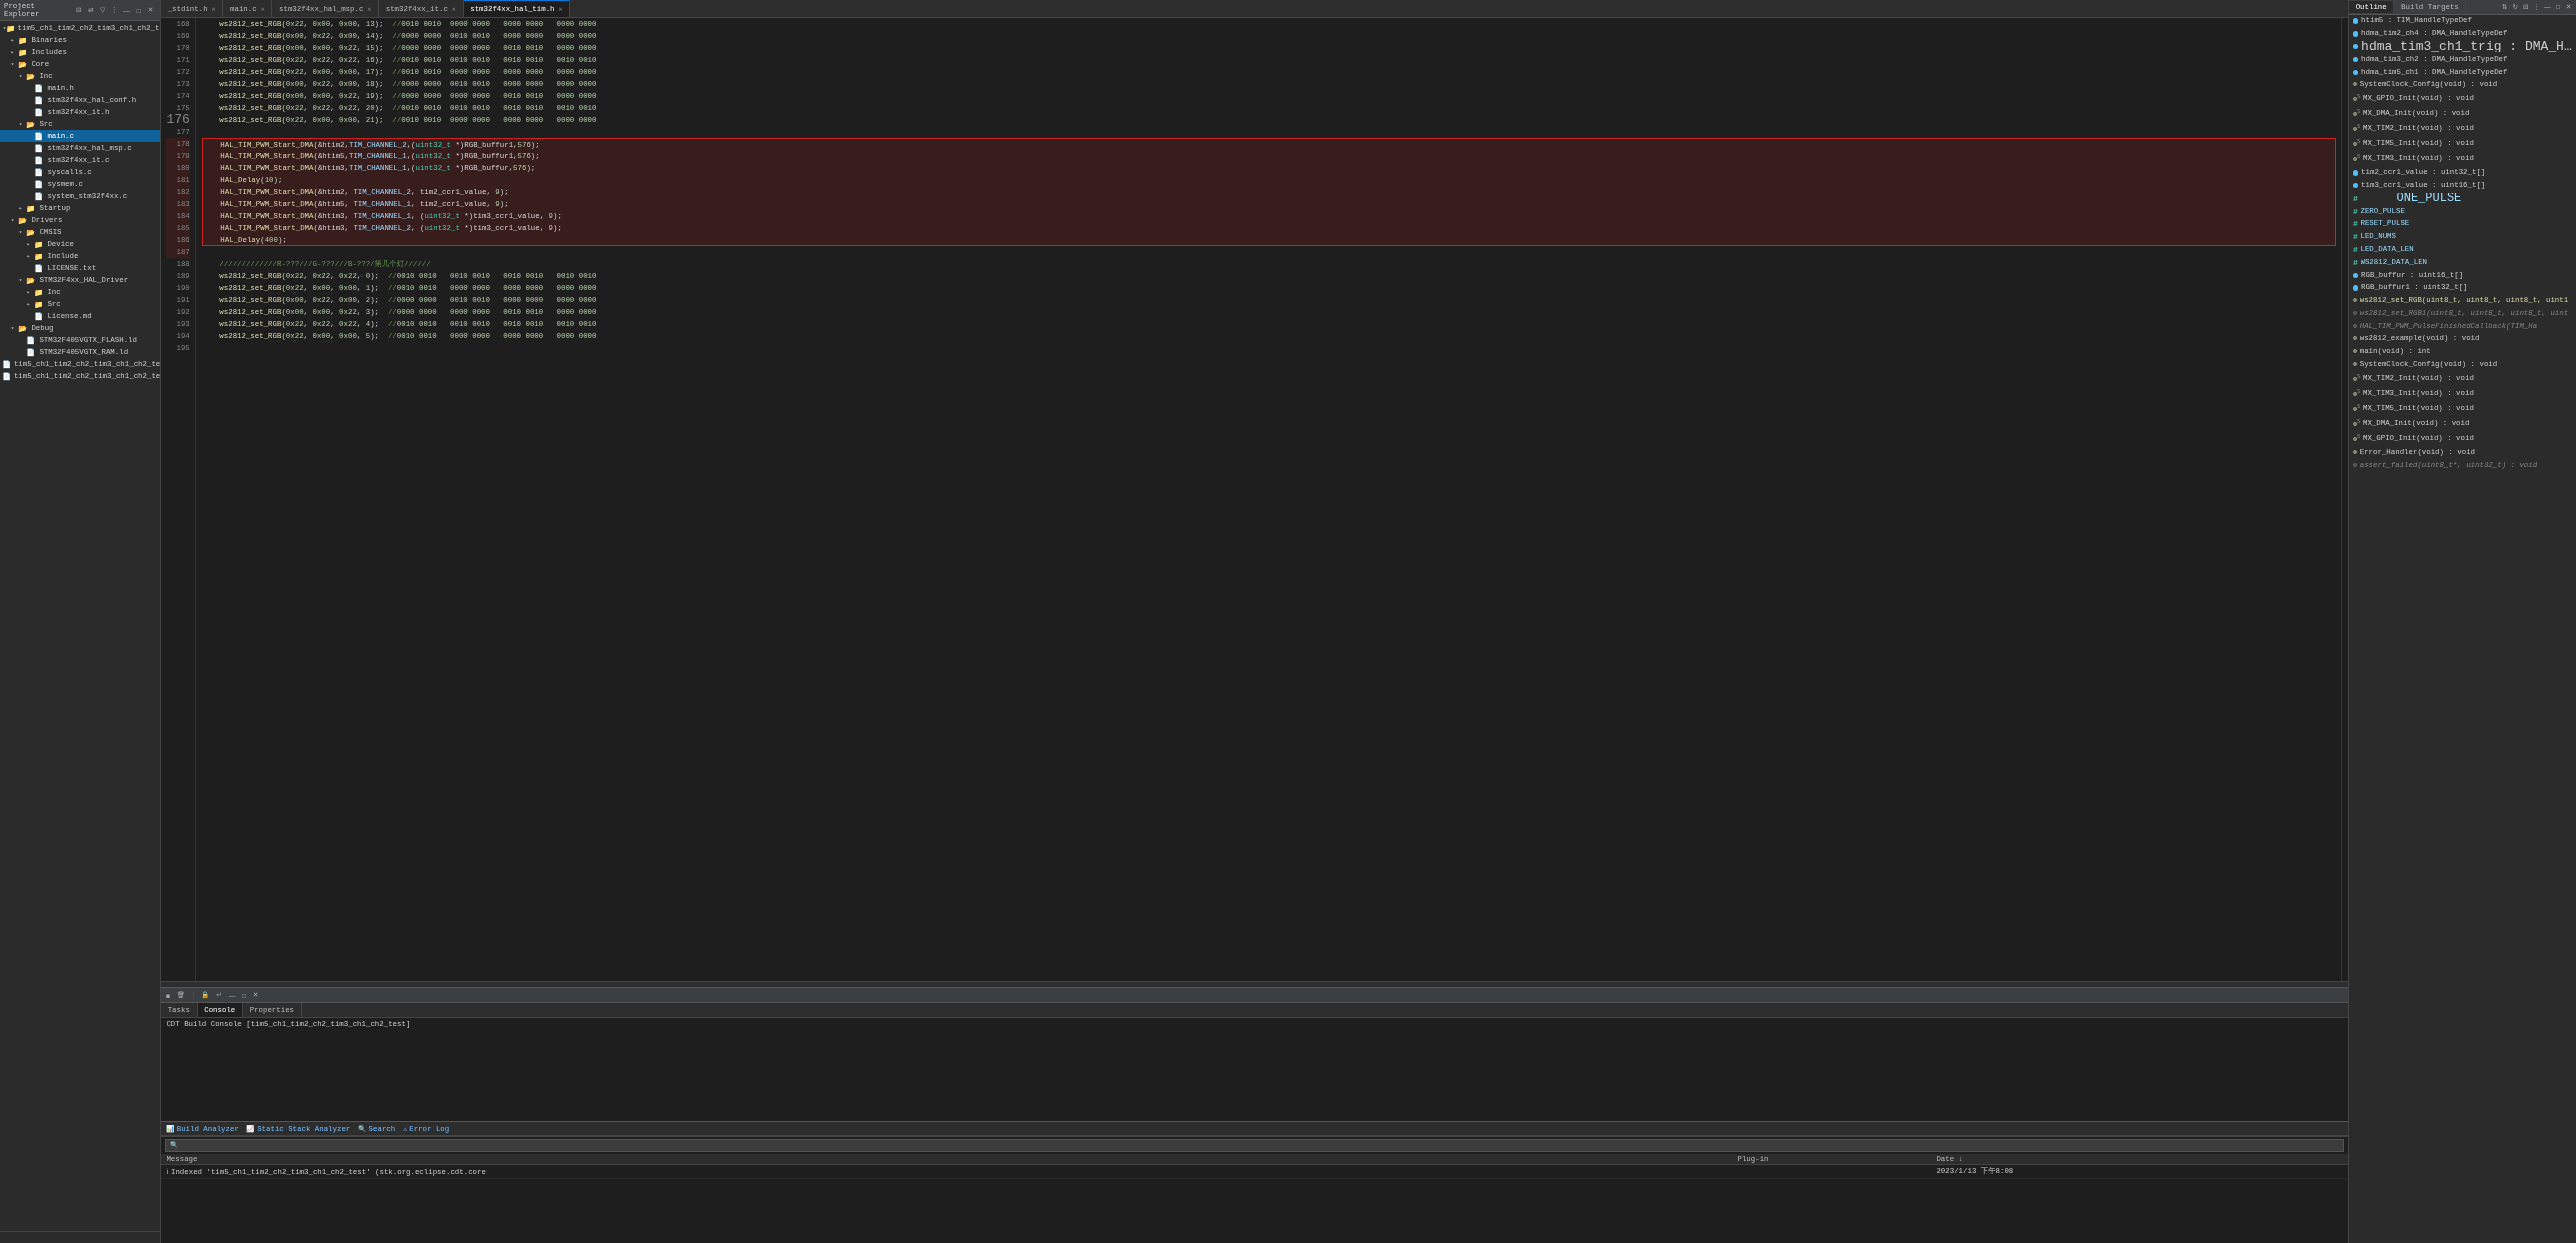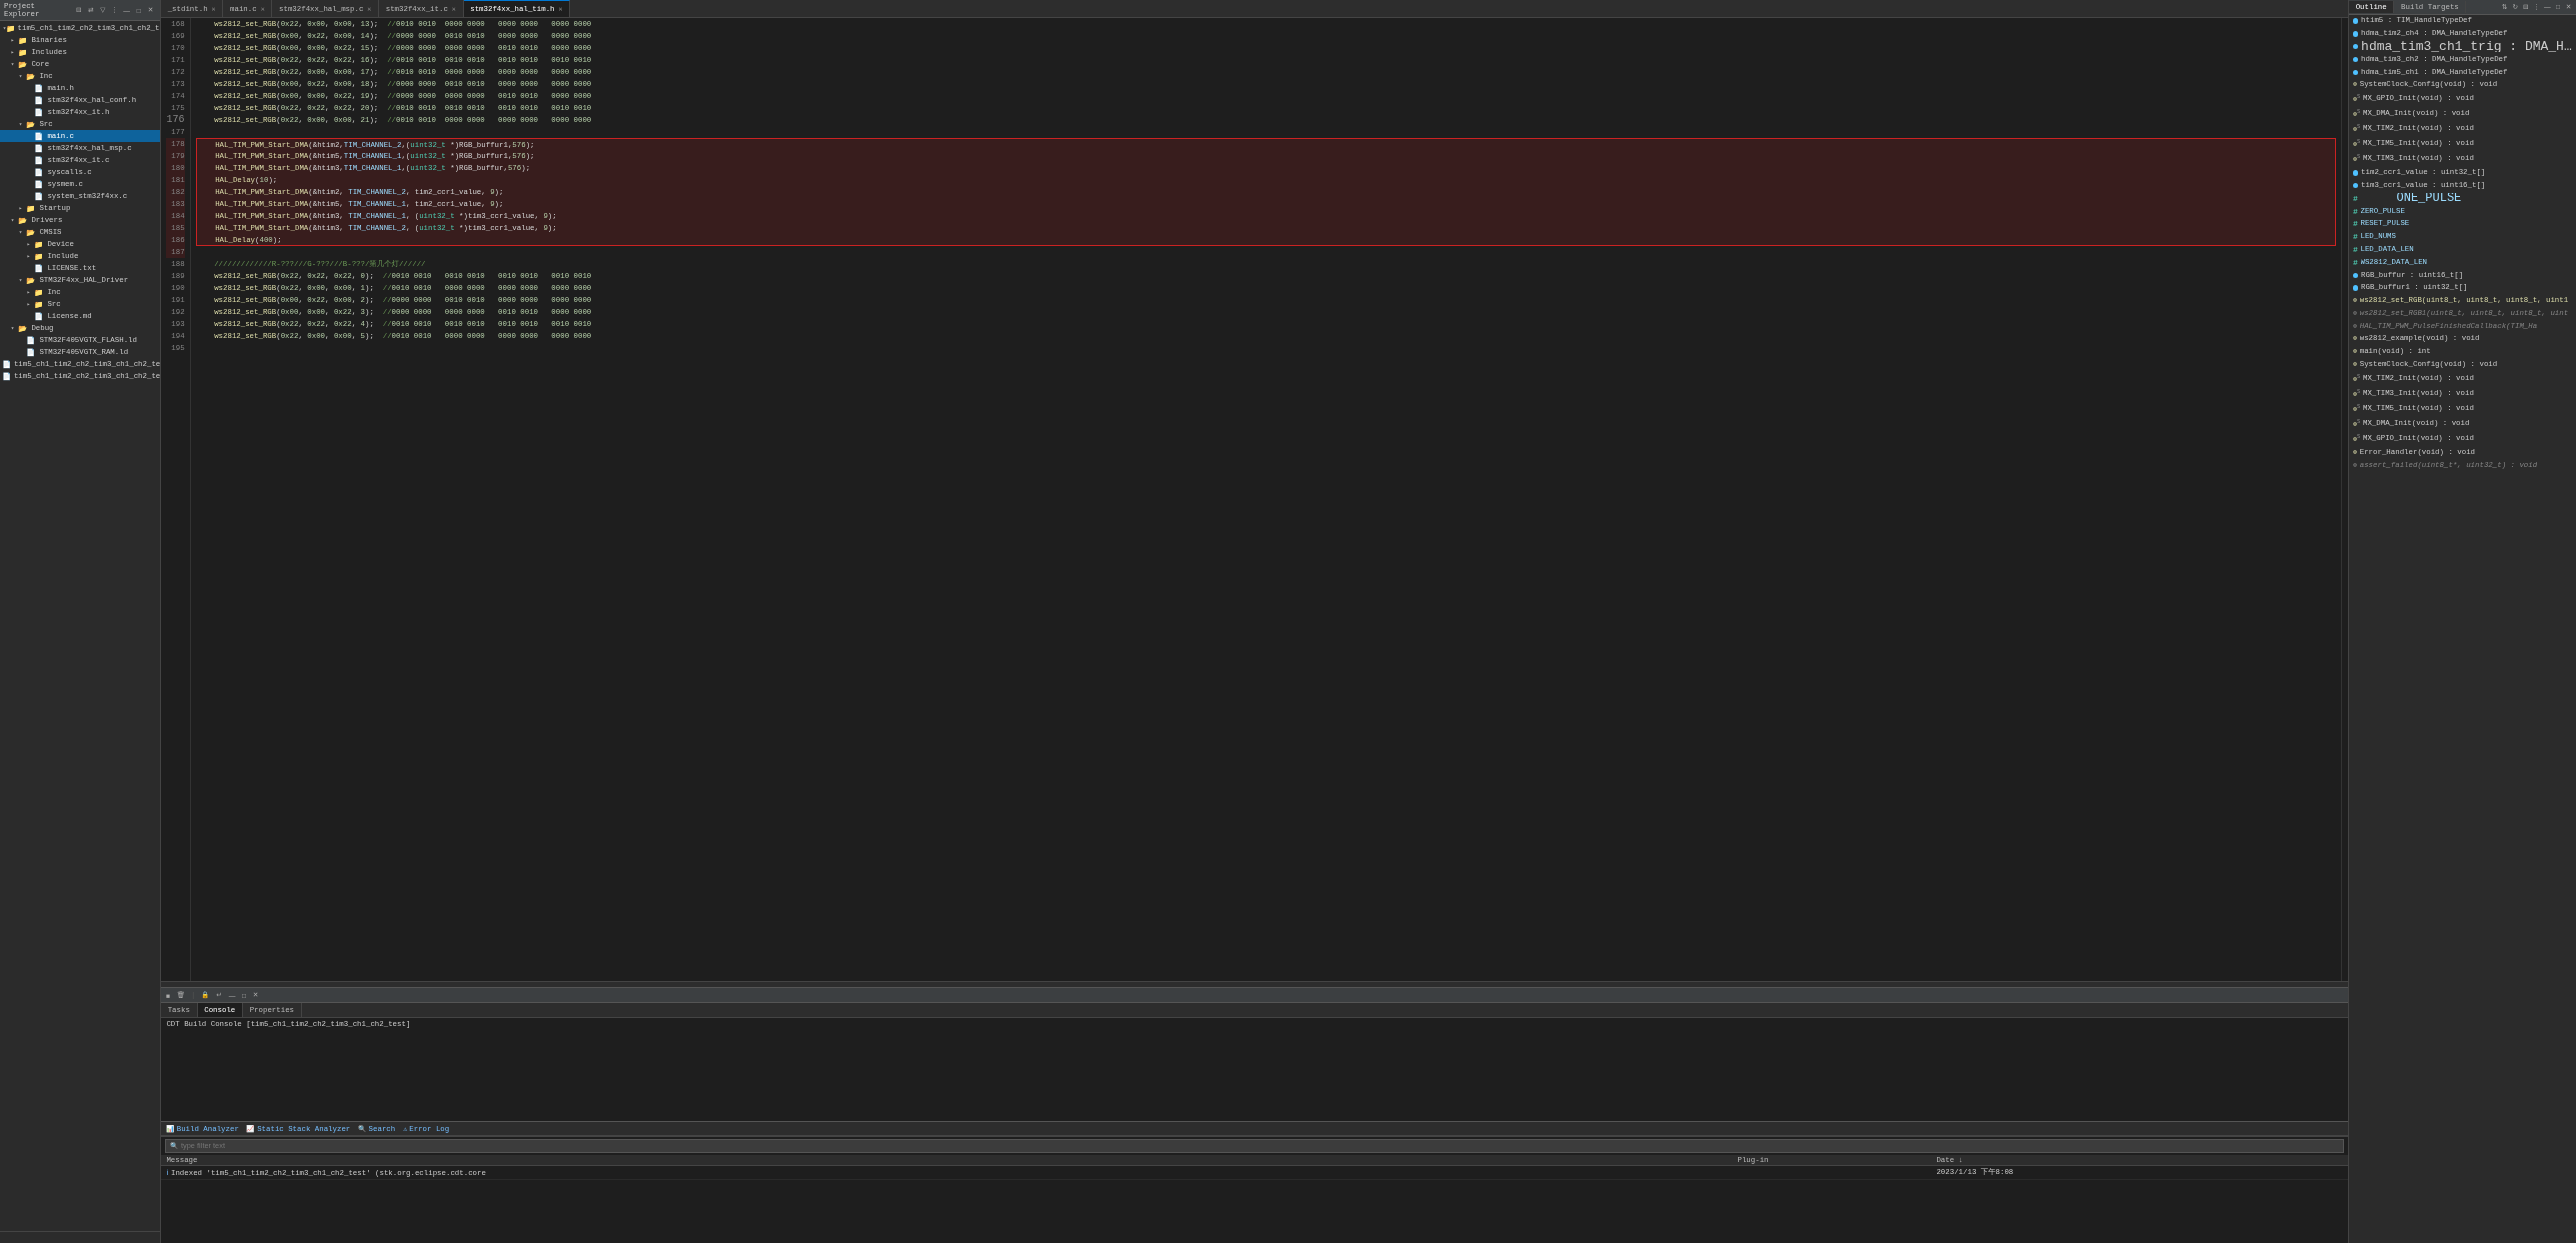--- a/index.html
+++ b/index.html
@@ -670,21 +670,21 @@
     <div class="editor-container">
       <div class="line-numbers" id="line-numbers">
       <div style="line-height: 12px; height: 12px; font-size: 7.4px;">168</div>
           <div style="line-height: 12px; height: 12px; font-size: 7.4px;">169</div>
           <div style="line-height: 12px; height: 12px; font-size: 7.4px;">170</div>
           <div style="line-height: 12px; height: 12px; font-size: 7.4px;">171</div>
           <div style="line-height: 12px; height: 12px; font-size: 7.4px;">172</div>
           <div style="line-height: 12px; height: 12px; font-size: 7.4px;">173</div>
           <div style="line-height: 12px; height: 12px; font-size: 7.4px;">174</div>
           <div style="line-height: 12px; height: 12px; font-size: 7.4px;">175</div>
-          <div style="line-height: 12px; height: 12px; font-size: 10px; text-align: center;">176</div>
+          <div style="line-height: 12px; height: 12px; font-size: 13px; text-align: center;">176</div>
           <div style="line-height: 12px; height: 12px; font-size: 7.4px;">177</div>
           <div style="line-height: 12px; height: 12px; font-size: 7.4px; background: rgba(180, 30, 30, 0.18);">178</div>
           <div style="line-height: 12px; height: 12px; font-size: 7.4px; background: rgba(180, 30, 30, 0.18);">179</div>
           <div style="line-height: 12px; height: 12px; font-size: 7.4px; background: rgba(180, 30, 30, 0.18);">180</div>
           <div style="line-height: 12px; height: 12px; font-size: 7.4px; background: rgba(180, 30, 30, 0.18);">181</div>
           <div style="line-height: 12px; height: 12px; font-size: 7.4px; background: rgba(180, 30, 30, 0.18);">182</div>
           <div style="line-height: 12px; height: 12px; font-size: 7.4px; background: rgba(180, 30, 30, 0.18);">183</div>
           <div style="line-height: 12px; height: 12px; font-size: 7.4px; background: rgba(180, 30, 30, 0.18);">184</div>
           <div style="line-height: 12px; height: 12px; font-size: 7.4px; background: rgba(180, 30, 30, 0.18);">185</div>
           <div style="line-height: 12px; height: 12px; font-size: 7.4px; background: rgba(180, 30, 30, 0.18);">186</div>
@@ -768,21 +768,20 @@
         </a>
         <a class="build-link" href="#">
           <span style="font-size:6.7px;">⚠</span>
           <span>Error Log</span>
         </a>
       </div>
 
     <div class="log-area">
       <div class="workspace-search">
         <span style="color:#888; margin-right:2.7px; font-size:6.7px;">🔍</span>
-        <input type="text" placeholder="type filter text" style="background: none; border: none; outline: none; color: rgb(204, 204, 204); font-size: 7.4px; flex: 1 1 0%;">
       </div>
       <div class="log-table">
         <table>
           <thead>
             <tr>
               <th>Message</th>
               <th>Plug-in</th>
               <th>Date ↓</th>
             </tr>
           </thead>

